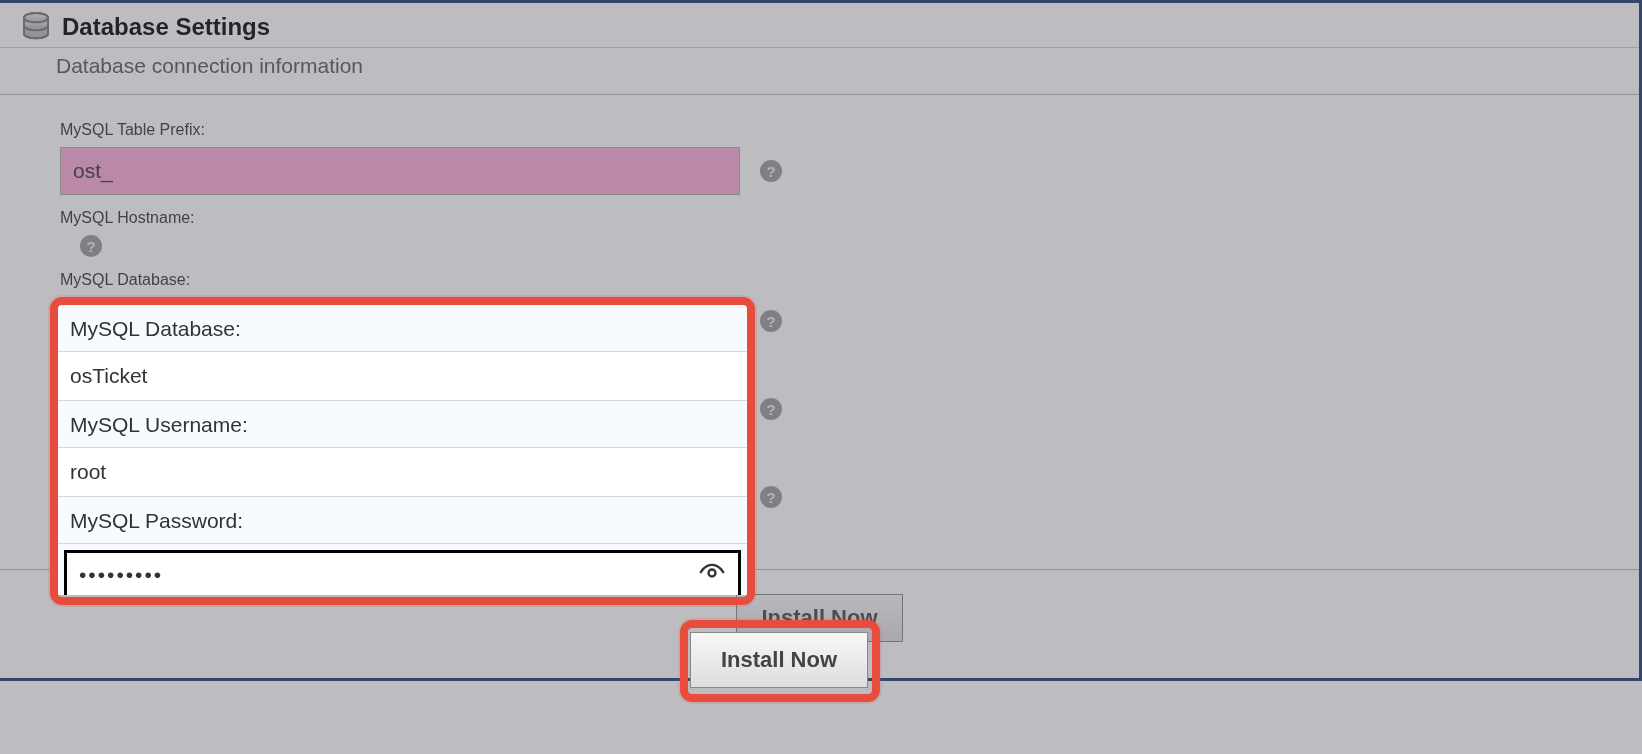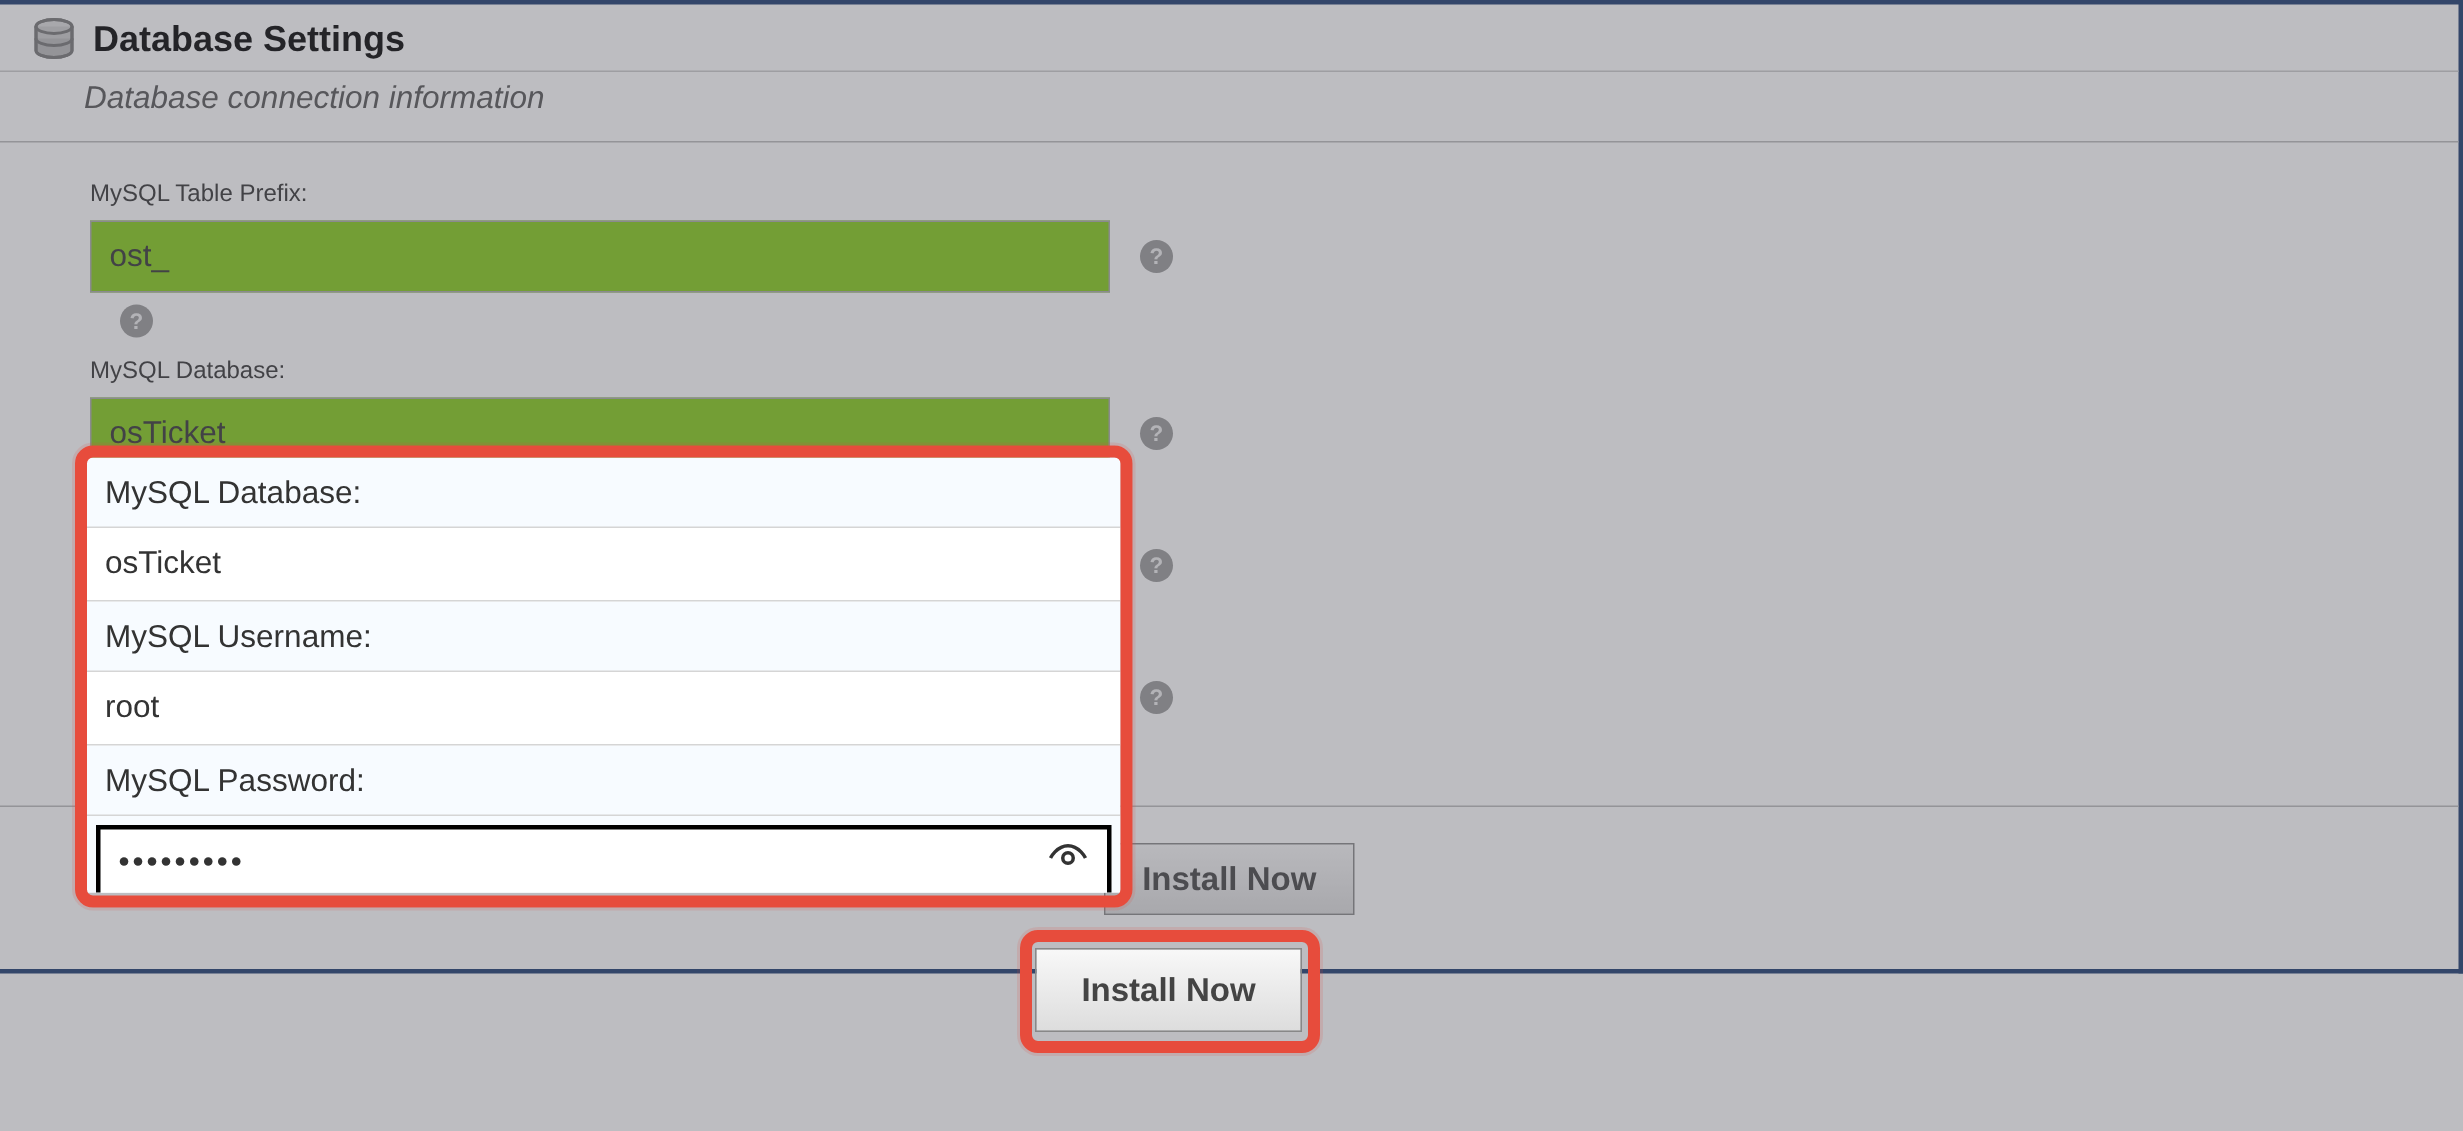--- a/index.html
+++ b/index.html
@@ -35,21 +35,20 @@
     .db-icon svg {
       width: 100%;
       height: 100%;
     }
     .section-title {
       font-size: 24px;
       font-weight: bold;
       color: #000;
     }
     .section-subtitle {
-      font-style: italic;
       font-size: 21px;
       color: #555;
       padding: 6px 20px 16px 56px;
       border-bottom: 1px solid #bbb;
     }
     .form-area {
       padding: 20px 20px 20px 60px;
     }
     .form-row {
       margin-bottom: 8px;
@@ -64,21 +63,21 @@
     .input-line {
       display: flex;
       align-items: center;
     }
     .text-input {
       width: 680px;
       height: 48px;
       padding: 8px 12px;
       font-size: 21px;
       border: 1px solid #aaa;
-      background: #84cc16;
+      background: #f9a8d4;
       color: #333;
       outline: none;
     }
     .text-input.focused {
       border: 2px solid #000;
     }
     .password-wrap {
       position: relative;
       width: 680px;
     }
@@ -249,20 +248,21 @@
 
       <div class="form-row">
         <label class="form-label">MySQL Table Prefix:</label>
         <div class="input-line">
           <input type="text" class="text-input" value="ost_" style="">
           <span class="help-icon">?</span>
         </div>
       </div>
 
       <div class="form-row">
+        <label class="form-label">MySQL Hostname:</label>
         <div class="input-line">
           <span class="help-icon">?</span>
         </div>
       </div>
 
       <div class="form-row">
         <label class="form-label">MySQL Database:</label>
         <div class="input-line">
           <input type="text" class="text-input" value="osTicket" style="">
           <span class="help-icon">?</span>

